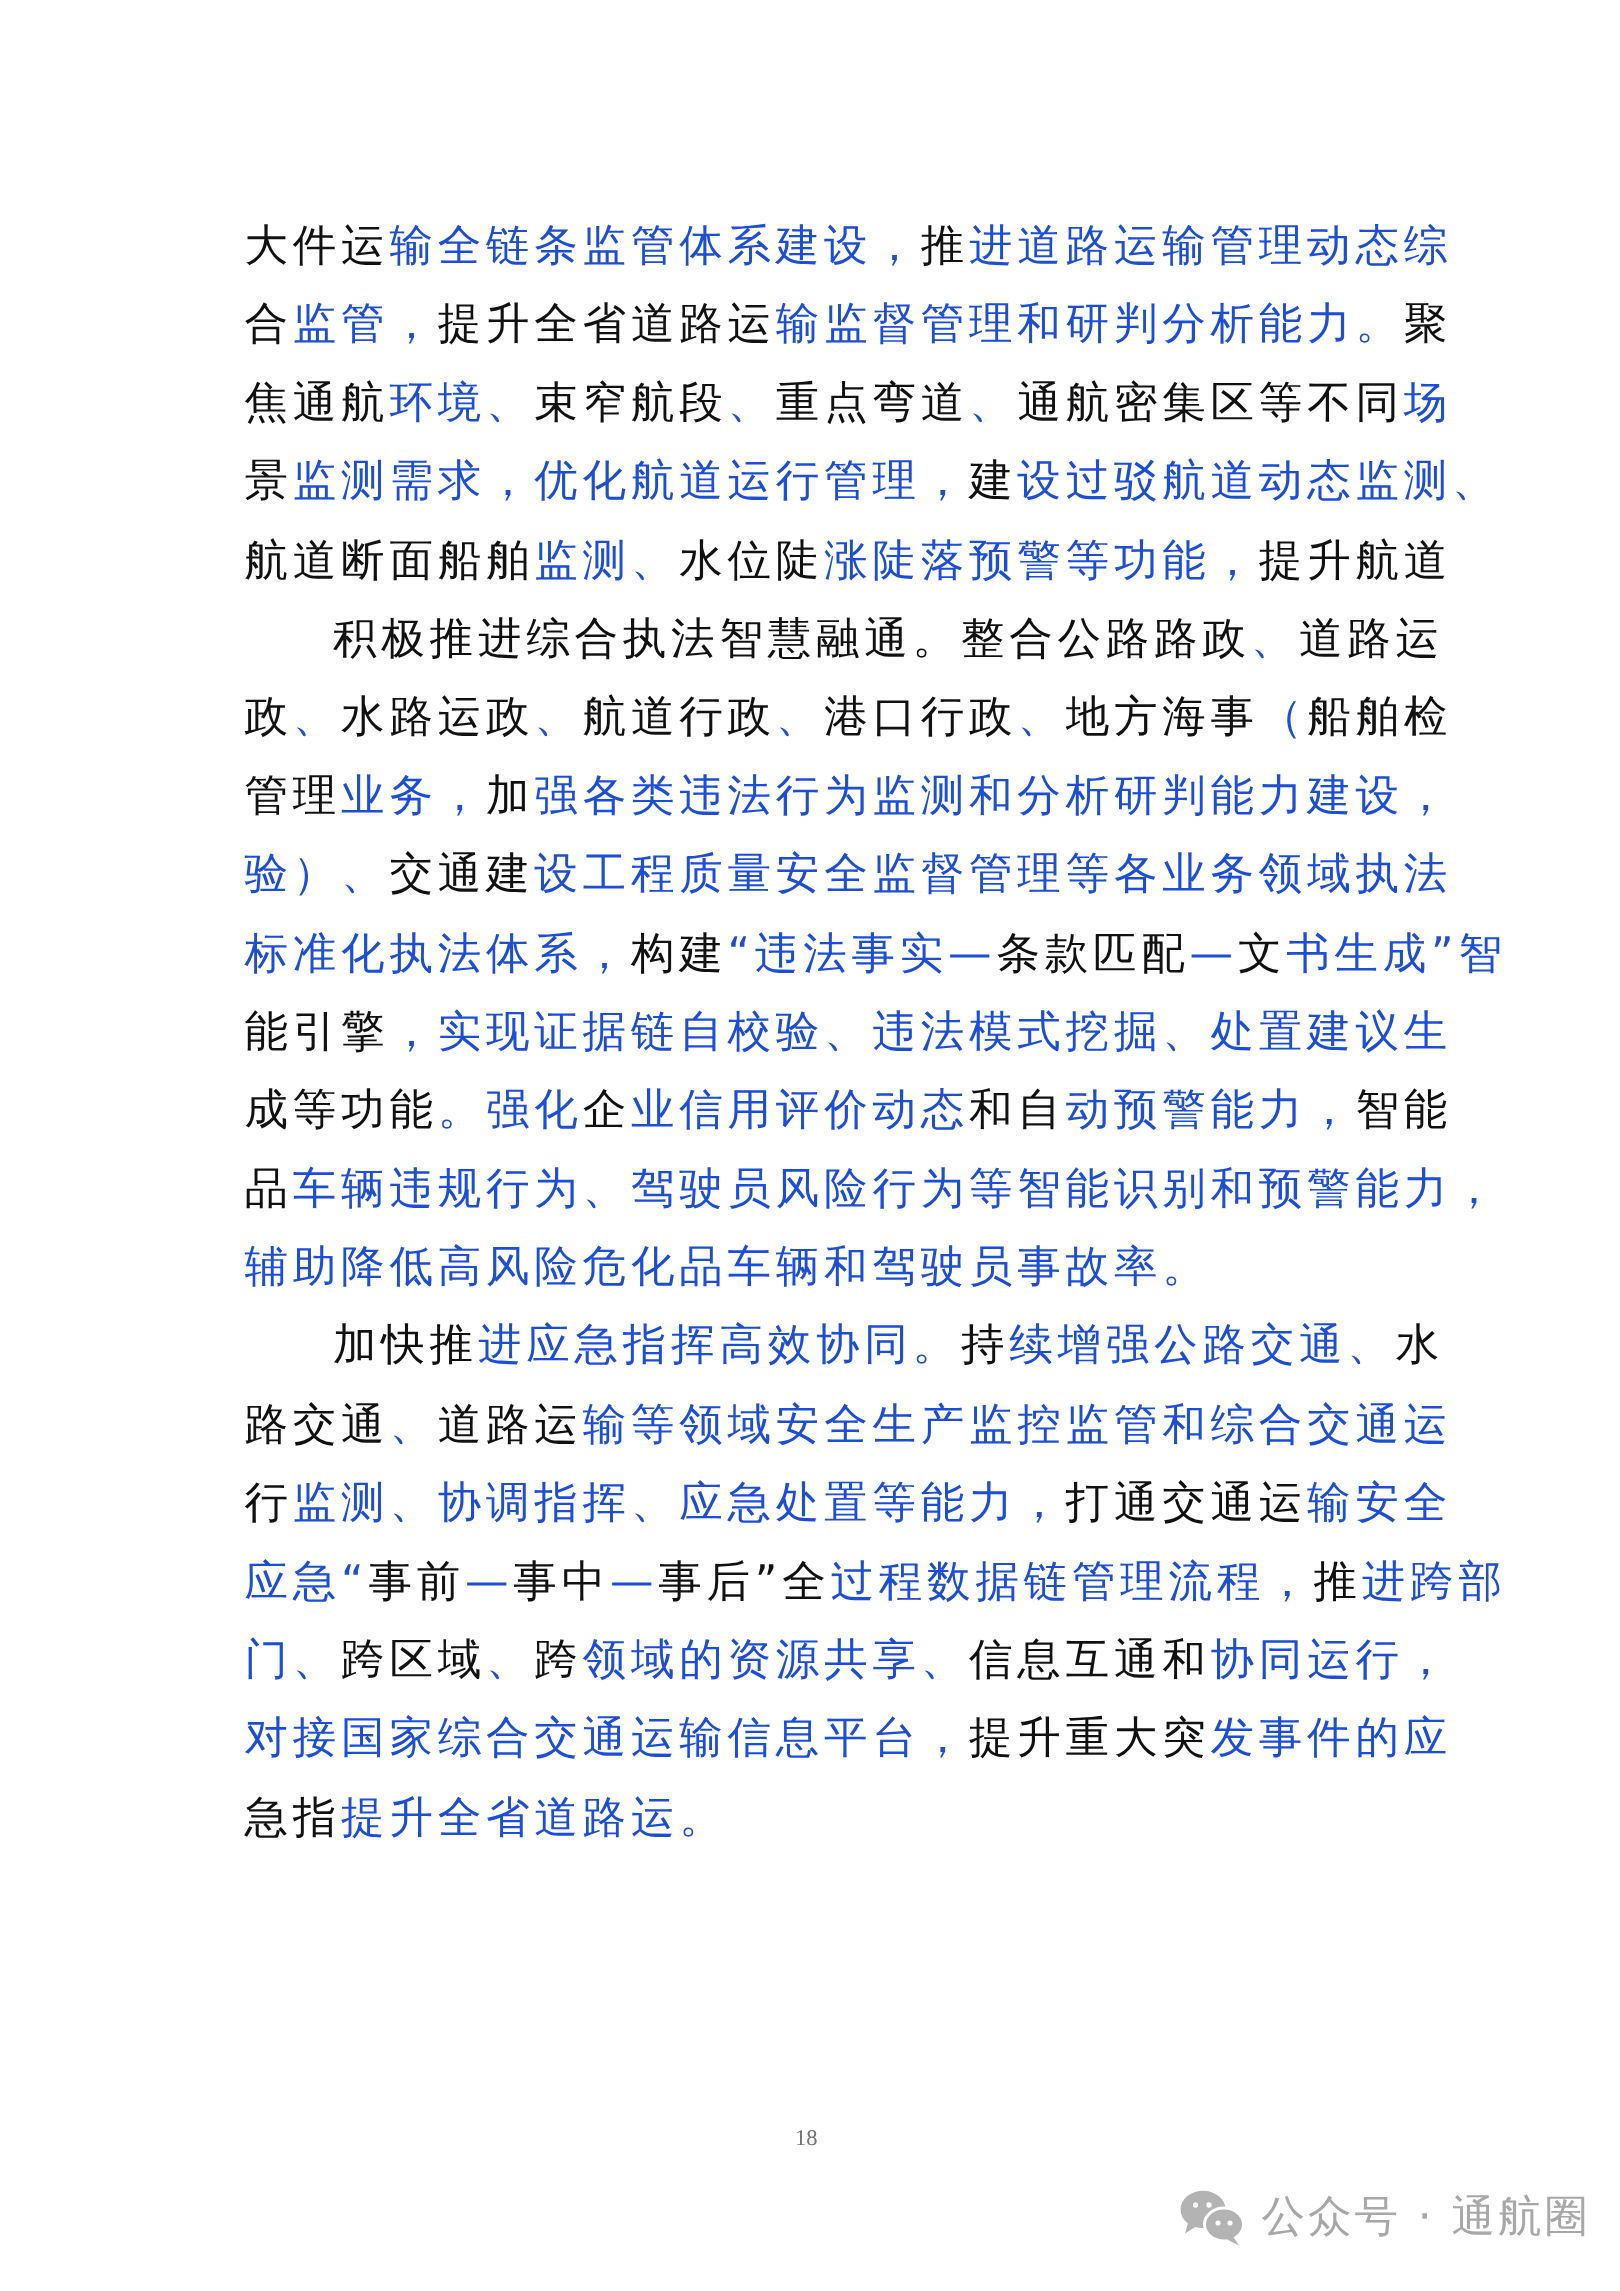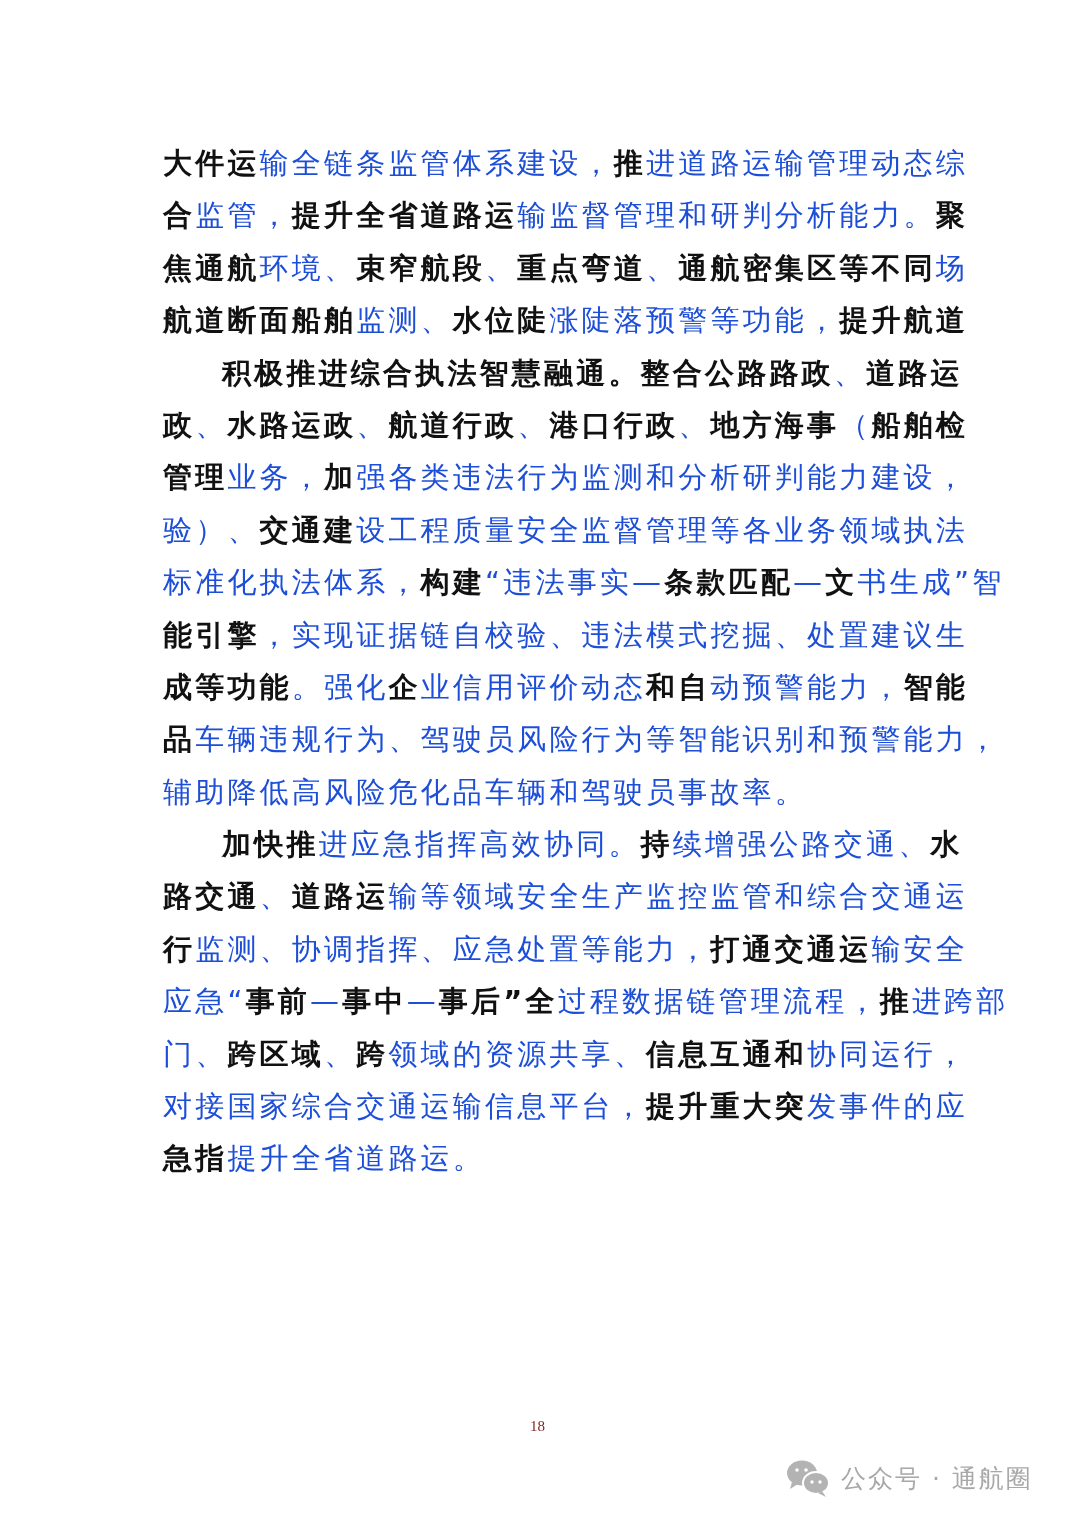--- a/index.html
+++ b/index.html
@@ -3,36 +3,37 @@
   <meta charset="utf-8">
   <style>
     html, body { margin: 0; padding: 0; background: #ffffff; }
     body { width: 1080px; height: 1527px; position: relative; overflow: hidden;
            font-family: "DejaVu Sans", "Liberation Sans", sans-serif; color: #111; }
     .page { position: absolute; left: 0; top: 0; width: 1080px; height: 1527px; background: #fff; }
     .body-text { position: absolute; left: 163px; top: 137px; width: 780px; }
     .line { height: 52.4px; line-height: 52.4px; font-size: 29px; white-space: nowrap;
             letter-spacing: 3.2px; }
     .line.indent { padding-left: 59px; }
-    .seg-b { font-weight: bold; }
+    .seg-b { font-weight: normal; }
     .seg-n { font-weight: normal; color: #1d4ed8; }
     .page-number { position: absolute; left: 530px; top: 1418px; font-size: 15px;
-                   font-family: "Liberation Serif", "DejaVu Serif", serif; color: #7f1d1d; }
+                   font-family: "Liberation Serif", "DejaVu Serif", serif; color: #737373; }
     .watermark { position: absolute; left: 785px; top: 1458px; display: flex; align-items: center;
-                 color: #a8a8a8; font-size: 25px; letter-spacing: 2px; }
+                 color: #a8a8a8; font-size: 29px; letter-spacing: 2px; }
     .wechat-icon { width: 46px; height: 40px; margin-right: 10px; }
   </style>
 </head>
 <body>
 
 <div class="page">
   <div class="body-text" id="body-text">
       <div class="line"><span class="seg-b">大件运</span><span class="seg-n">输全链条监管体系建设，</span><span class="seg-b">推</span><span class="seg-n">进道路运输管理动态综</span></div>
       <div class="line"><span class="seg-b">合</span><span class="seg-n">监管，</span><span class="seg-b">提升全省道路运</span><span class="seg-n">输监督管理和研判分析能力。</span><span class="seg-b">聚</span></div>
       <div class="line"><span class="seg-b">焦通航</span><span class="seg-n">环境、</span><span class="seg-b">束窄航段</span><span class="seg-n">、</span><span class="seg-b">重点弯道</span><span class="seg-n">、</span><span class="seg-b">通航密集区等不同</span><span class="seg-n">场</span></div>
+      <div class="line"><span class="seg-b">景</span><span class="seg-n">监测需求，优化航道运行管理，</span><span class="seg-b">建</span><span class="seg-n">设过驳航道动态监测、</span></div>
       <div class="line"><span class="seg-b">航道断面船舶</span><span class="seg-n">监测、</span><span class="seg-b">水位陡</span><span class="seg-n">涨陡落预警等功能，</span><span class="seg-b">提升航道</span></div>
       <div class="line indent"><span class="seg-b">积极推进综合执法智慧融通。整合公路路政</span><span class="seg-n">、</span><span class="seg-b">道路运</span></div>
       <div class="line"><span class="seg-b">政</span><span class="seg-n">、</span><span class="seg-b">水路运政</span><span class="seg-n">、</span><span class="seg-b">航道行政</span><span class="seg-n">、</span><span class="seg-b">港口行政</span><span class="seg-n">、</span><span class="seg-b">地方海事</span><span class="seg-n">（</span><span class="seg-b">船舶检</span></div>
       <div class="line"><span class="seg-b">管理</span><span class="seg-n">业务，</span><span class="seg-b">加</span><span class="seg-n">强各类违法行为监测和分析研判能力建设，</span></div>
       <div class="line"><span class="seg-n">验）、</span><span class="seg-b">交通建</span><span class="seg-n">设工程质量安全监督管理等各业务领域执法</span></div>
       <div class="line"><span class="seg-n">标准化执法体系，</span><span class="seg-b">构建</span><span class="seg-n">“违法事实—</span><span class="seg-b">条款匹配</span><span class="seg-n">—</span><span class="seg-b">文</span><span class="seg-n">书生成”智</span></div>
       <div class="line"><span class="seg-b">能引擎</span><span class="seg-n">，实现证据链自校验、违法模式挖掘、处置建议生</span></div>
       <div class="line"><span class="seg-b">成等功能</span><span class="seg-n">。强化</span><span class="seg-b">企</span><span class="seg-n">业信用评价动态</span><span class="seg-b">和自</span><span class="seg-n">动预警能力，</span><span class="seg-b">智能</span></div>
       <div class="line"><span class="seg-b">品</span><span class="seg-n">车辆违规行为、驾驶员风险行为等智能识别和预警能力，</span></div>
       <div class="line"><span class="seg-n">辅助降低高风险危化品车辆和驾驶员事故率。</span></div>

